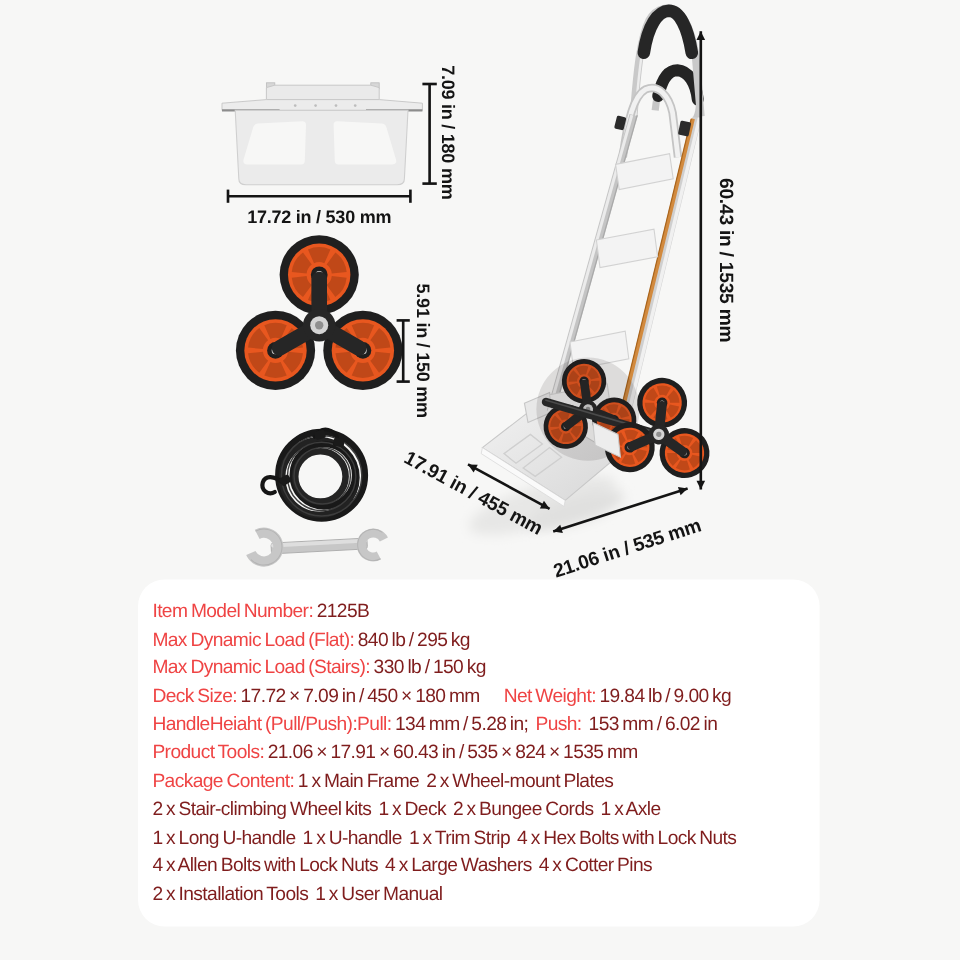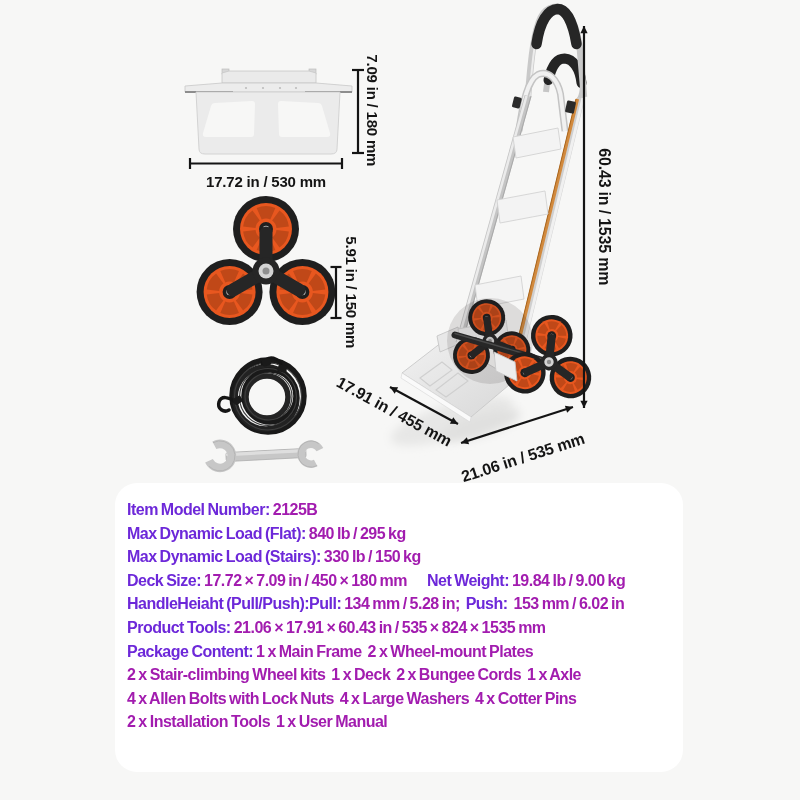--- a/index.html
+++ b/index.html
@@ -6,22 +6,22 @@
   .canvas{position:relative;width:800px;height:800px;background:#f7f7f6;overflow:hidden;
           font-family:"Liberation Sans",sans-serif;}
   .illus{position:absolute;left:0;top:0;}
   .dim-label{position:absolute;font-weight:700;font-size:15px;line-height:1.1;color:#141414;
              text-align:center;white-space:nowrap;letter-spacing:-0.2px;}
   .rot90{transform:rotate(90deg);transform-origin:center center;}
   .spec-panel{position:absolute;left:115px;top:483px;width:568px;height:289px;background:#ffffff;
               border-radius:22px;padding:15px 12px 0 12px;box-sizing:border-box;}
   .spec-line{white-space:pre;font-size:16px;line-height:23.6px;font-weight:400;color:#1b1b1b;
              letter-spacing:-0.5px;word-spacing:-1px;}
-  .spec-line .val{color:#a21caf;font-weight:700;}
-  .spec-line .lbl{color:#6d28d9;font-weight:700;}
+  .spec-line .val{color:#7f1d1d;font-weight:400;}
+  .spec-line .lbl{color:#ef4444;font-weight:400;}
   .gap{margin-left:20px;}
 </style>
 </head>
 <body>
 
 <div class="canvas">
 
   <svg class="illus" width="800" height="800" viewBox="0 0 800 800">
     <defs>
       <filter id="soft" x="-60%" y="-60%" width="220%" height="220%">
@@ -205,17 +205,18 @@
 
   <div class="spec-panel">
     <div class="spec-line"><span class="lbl">Item Model Number: </span><span class="val">2125B</span></div>
     <div class="spec-line"><span class="lbl">Max Dynamic Load (Flat): </span><span class="val">840 lb / 295 kg</span></div>
     <div class="spec-line"><span class="lbl">Max Dynamic Load (Stairs): </span><span class="val">330 lb / 150 kg</span></div>
     <div class="spec-line"><span class="lbl">Deck Size: </span><span class="val">17.72 × 7.09 in / 450 × 180 mm</span><span class="lbl gap">Net Weight: </span><span class="val">19.84 lb / 9.00 kg</span></div>
     <div class="spec-line"><span class="lbl">HandleHeiaht (Pull/Push):Pull: </span><span class="val">134 mm / 5.28 in;</span><span class="lbl">  Push:  </span><span class="val">153 mm / 6.02 in</span></div>
     <div class="spec-line"><span class="lbl">Product Tools: </span><span class="val">21.06 × 17.91 × 60.43 in / 535 × 824 × 1535 mm</span></div>
     <div class="spec-line"><span class="lbl">Package Content: </span><span class="val">1 x Main Frame  2 x Wheel-mount Plates</span></div>
     <div class="spec-line"><span class="val">2 x Stair-climbing Wheel kits  1 x Deck  2 x Bungee Cords  1 x Axle</span></div>
+    <div class="spec-line"><span class="val">1 x Long U-handle  1 x U-handle  1 x Trim Strip  4 x Hex Bolts with Lock Nuts</span></div>
     <div class="spec-line"><span class="val">4 x Allen Bolts with Lock Nuts  4 x Large Washers  4 x Cotter Pins</span></div>
     <div class="spec-line"><span class="val">2 x Installation Tools  1 x User Manual</span></div>
   </div>
 
 </div>
 
 </body></html>

